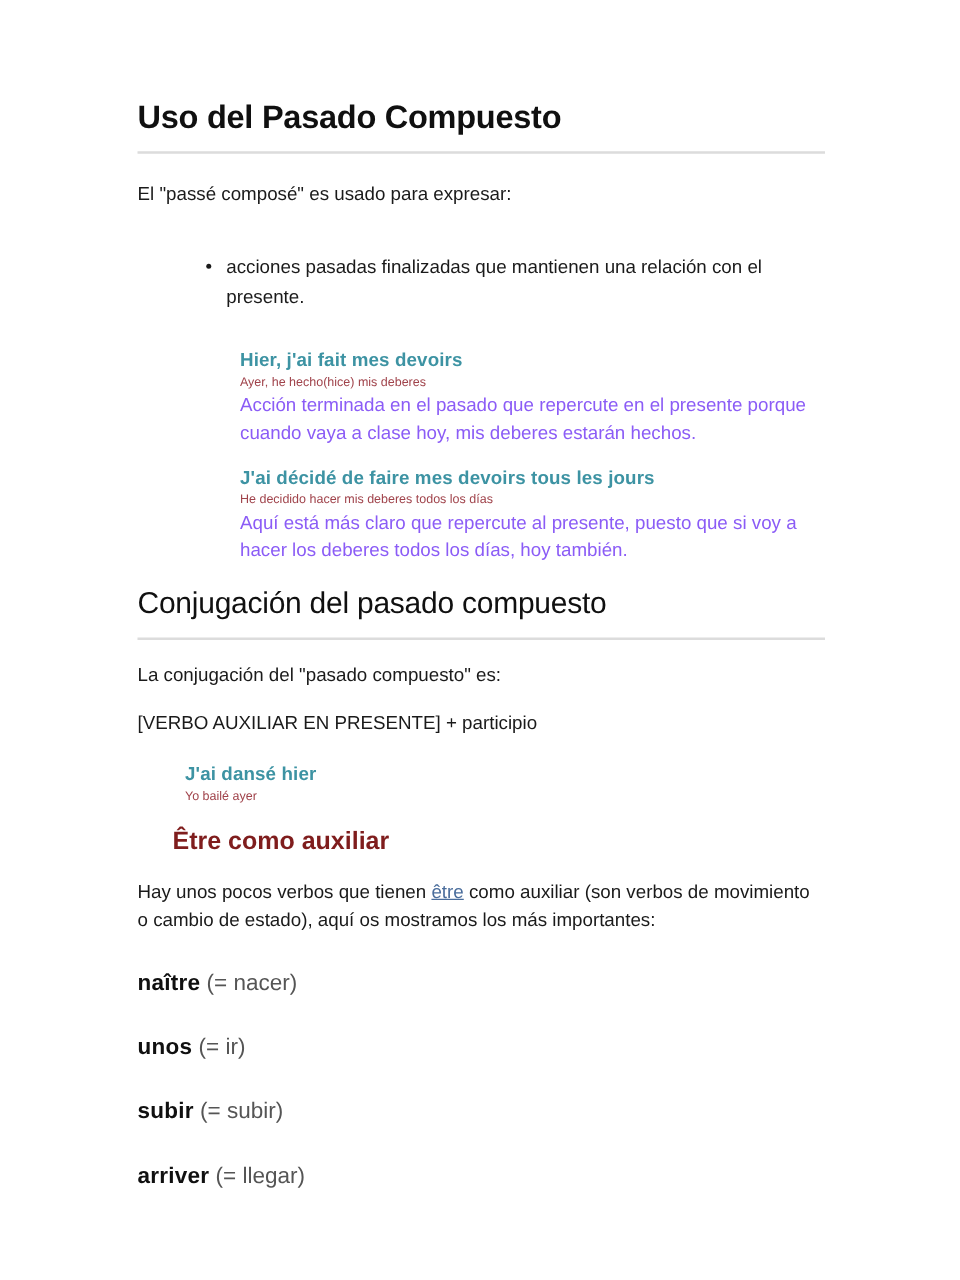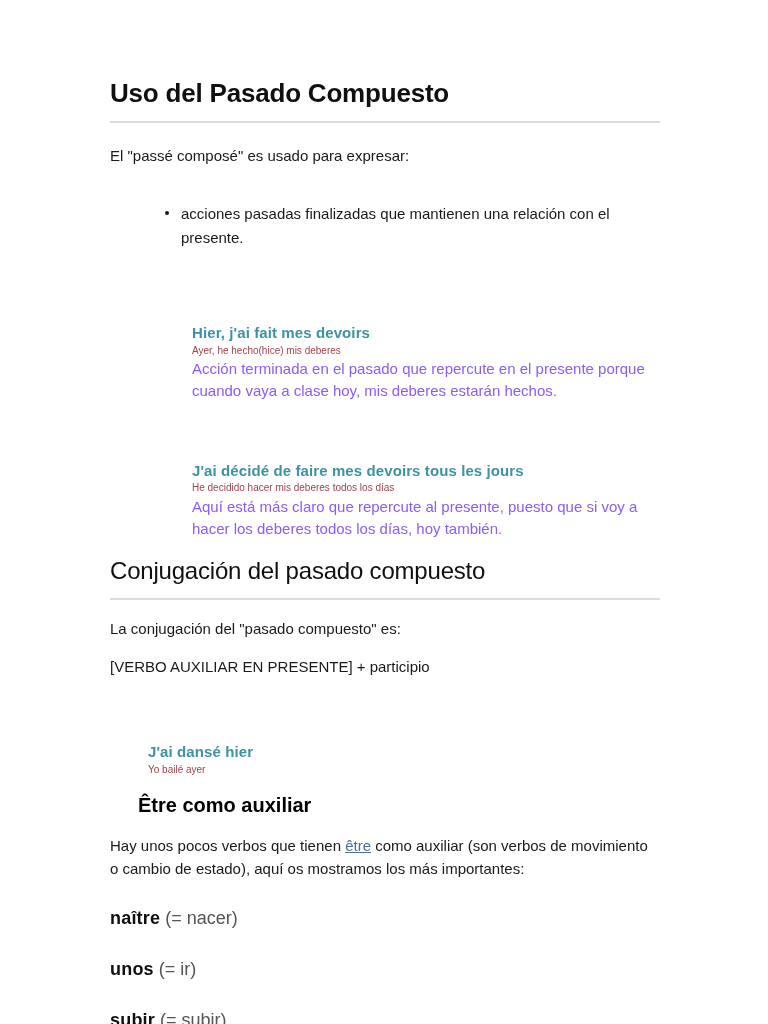--- a/index.html
+++ b/index.html
@@ -43,21 +43,21 @@
     margin: 0;
     color: #101010;
   }
 
   h3.doc-h3 {
     font-size: 20px;
     line-height: 1.2;
     font-weight: bold;
     margin: 0;
     padding-left: 28px;
-    color: #000000;
+    color: #7f1d1d;
   }
 
   .rule {
     height: 2px;
     background: #dcdcdc;
     border: 0;
     margin: 12px 0 0 0;
     width: 550px;
   }
 
@@ -94,21 +94,20 @@
     width: 4px;
     height: 4px;
     background: #1a1a1a;
     border-radius: 50%;
   }
 
   .example-block {
     padding-left: 82px;
     font-size: 15px;
     line-height: 1.45;
-    margin-top: 44px;
   }
   .example-block.shallow {
     padding-left: 38px;
   }
 
   .fr-line {
     color: #3d93a3;
     font-weight: bold;
     font-size: 15px;
     line-height: 1.45;

